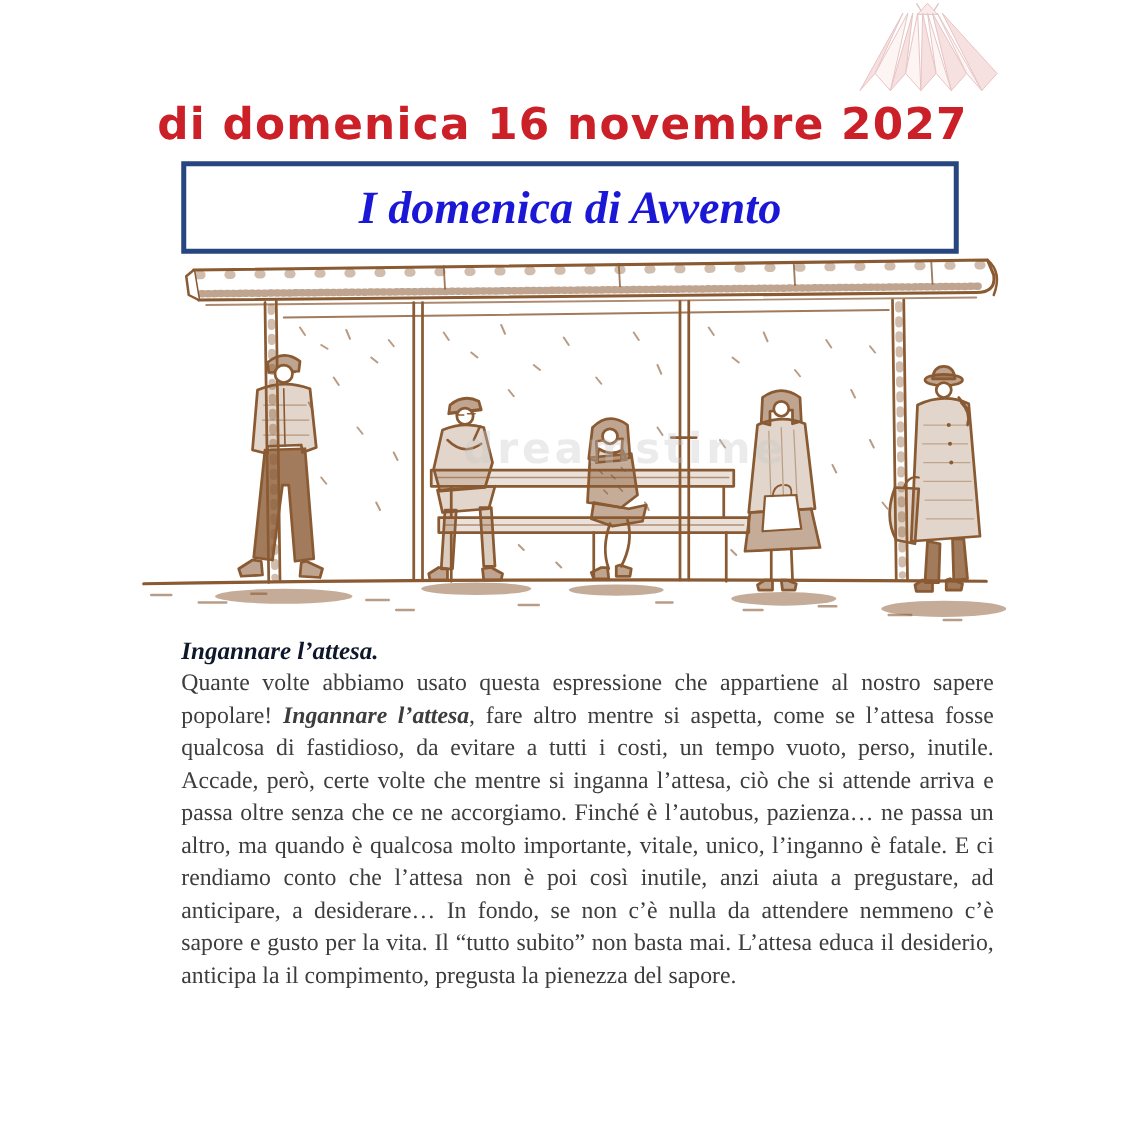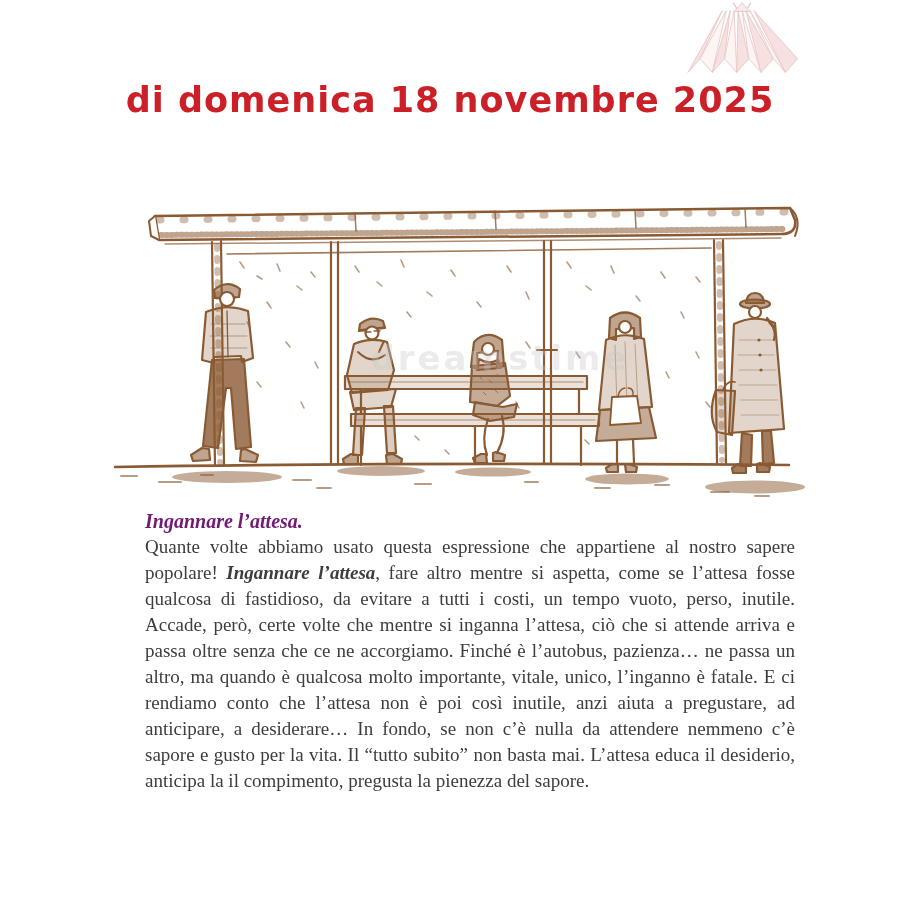--- a/index.html
+++ b/index.html
@@ -19,21 +19,21 @@
           box-sizing:border-box;border:4px solid #27457f;background:#ffffff;
           display:flex;align-items:center;justify-content:center;}
   .banner span{font-family:"Liberation Serif",serif;font-style:italic;font-weight:bold;
                font-size:37px;color:#1a18d6;}
 
   .illustration{position:absolute;left:55px;top:200px;width:790px;height:310px;}
 
   
   .article{position:absolute;left:145px;top:508px;width:650px;color:#3d3d3d;
            font-size:19px;line-height:26px;}
-  .article .h1{font-weight:bold;font-style:italic;color:#701a75;font-size:20px;}
+  .article .h1{font-weight:bold;font-style:italic;color:#0f172a;font-size:20px;}
   .article p{margin:0;text-align:justify;}
   .article .gap{height:16px;}
   .em-it{font-style:italic;font-weight:bold;}
   .run-in{font-weight:bold;font-style:italic;color:#1b1b1b;word-spacing:3px;}
 </style>
 </head>
 <body>
 
 <div class="page">
 
@@ -45,22 +45,25 @@
     <polygon points="44,8 17.4,57 29.8,71" fill="#fdf4f4" stroke="#e6c3c3" stroke-width="0.8"></polygon>
     <polygon points="48,8 29.8,71 42.2,57" fill="#f7e0e0" stroke="#e6c3c3" stroke-width="0.8"></polygon>
     <polygon points="52,8 42.2,57 54.6,71" fill="#fdf4f4" stroke="#e6c3c3" stroke-width="0.8"></polygon>
     <polygon points="56,8 54.6,71 67,57" fill="#f7e0e0" stroke="#e6c3c3" stroke-width="0.8"></polygon>
     <polygon points="60,8 67,57 79.4,71" fill="#fdf4f4" stroke="#e6c3c3" stroke-width="0.8"></polygon>
     <polygon points="64,8 79.4,71 91.8,57" fill="#f7e0e0" stroke="#e6c3c3" stroke-width="0.8"></polygon>
     <polygon points="68,8 91.8,57 104.2,71" fill="#fdf4f4" stroke="#e6c3c3" stroke-width="0.8"></polygon>
     <polygon points="72,8 104.2,71 116.6,57" fill="#f7e0e0" stroke="#e6c3c3" stroke-width="0.8"></polygon>
   </svg>
 
-  <div class="dateline">di domenica 18 novembre 2025</div>
+  <div class="dateline">di domenica 16 novembre 2027</div>
 
+  <div class="banner">
+    <span>I domenica di Avvento</span>
+  </div>
 
   <svg class="illustration" viewBox="0 0 790 310">
     <g stroke="#8a5a33" stroke-width="2.2" fill="none" stroke-linecap="round" stroke-linejoin="round">
 
       <g>
         <path d="M100,16 L735,8 L740,20 Q742,34 726,34 L104,40 Z" fill="#ffffff" stroke-width="2.5"></path>
         <line x1="106" y1="35" x2="728" y2="29" stroke-width="6" stroke-dasharray="1.5 3.5" opacity="0.55"></line>
         <line x1="104" y1="20" x2="732" y2="12" stroke-width="7" stroke-dasharray="2 22" opacity="0.4"></line>
         <path d="M300,13 l1,18 M440,11 l1,18 M580,10 l1,18 M690,9 l1,18" stroke-width="1.5" opacity="0.8"></path>
         <path d="M735,8 q12,10 5,28" stroke-width="2"></path>

